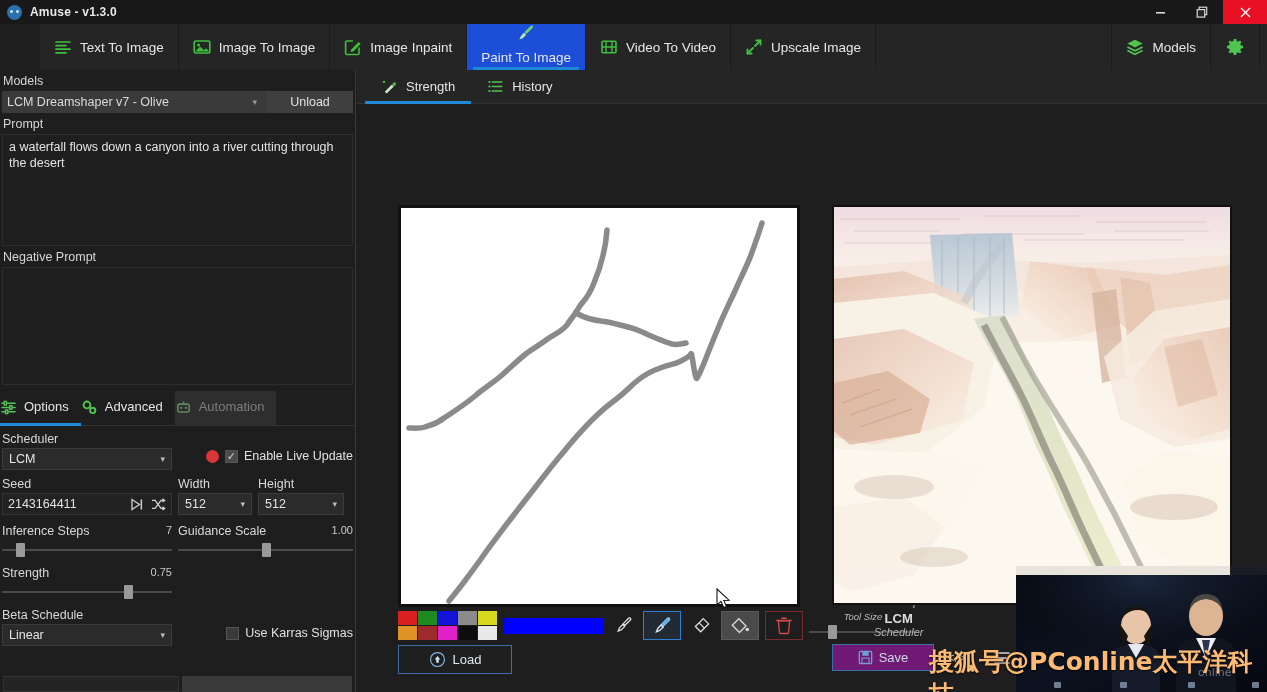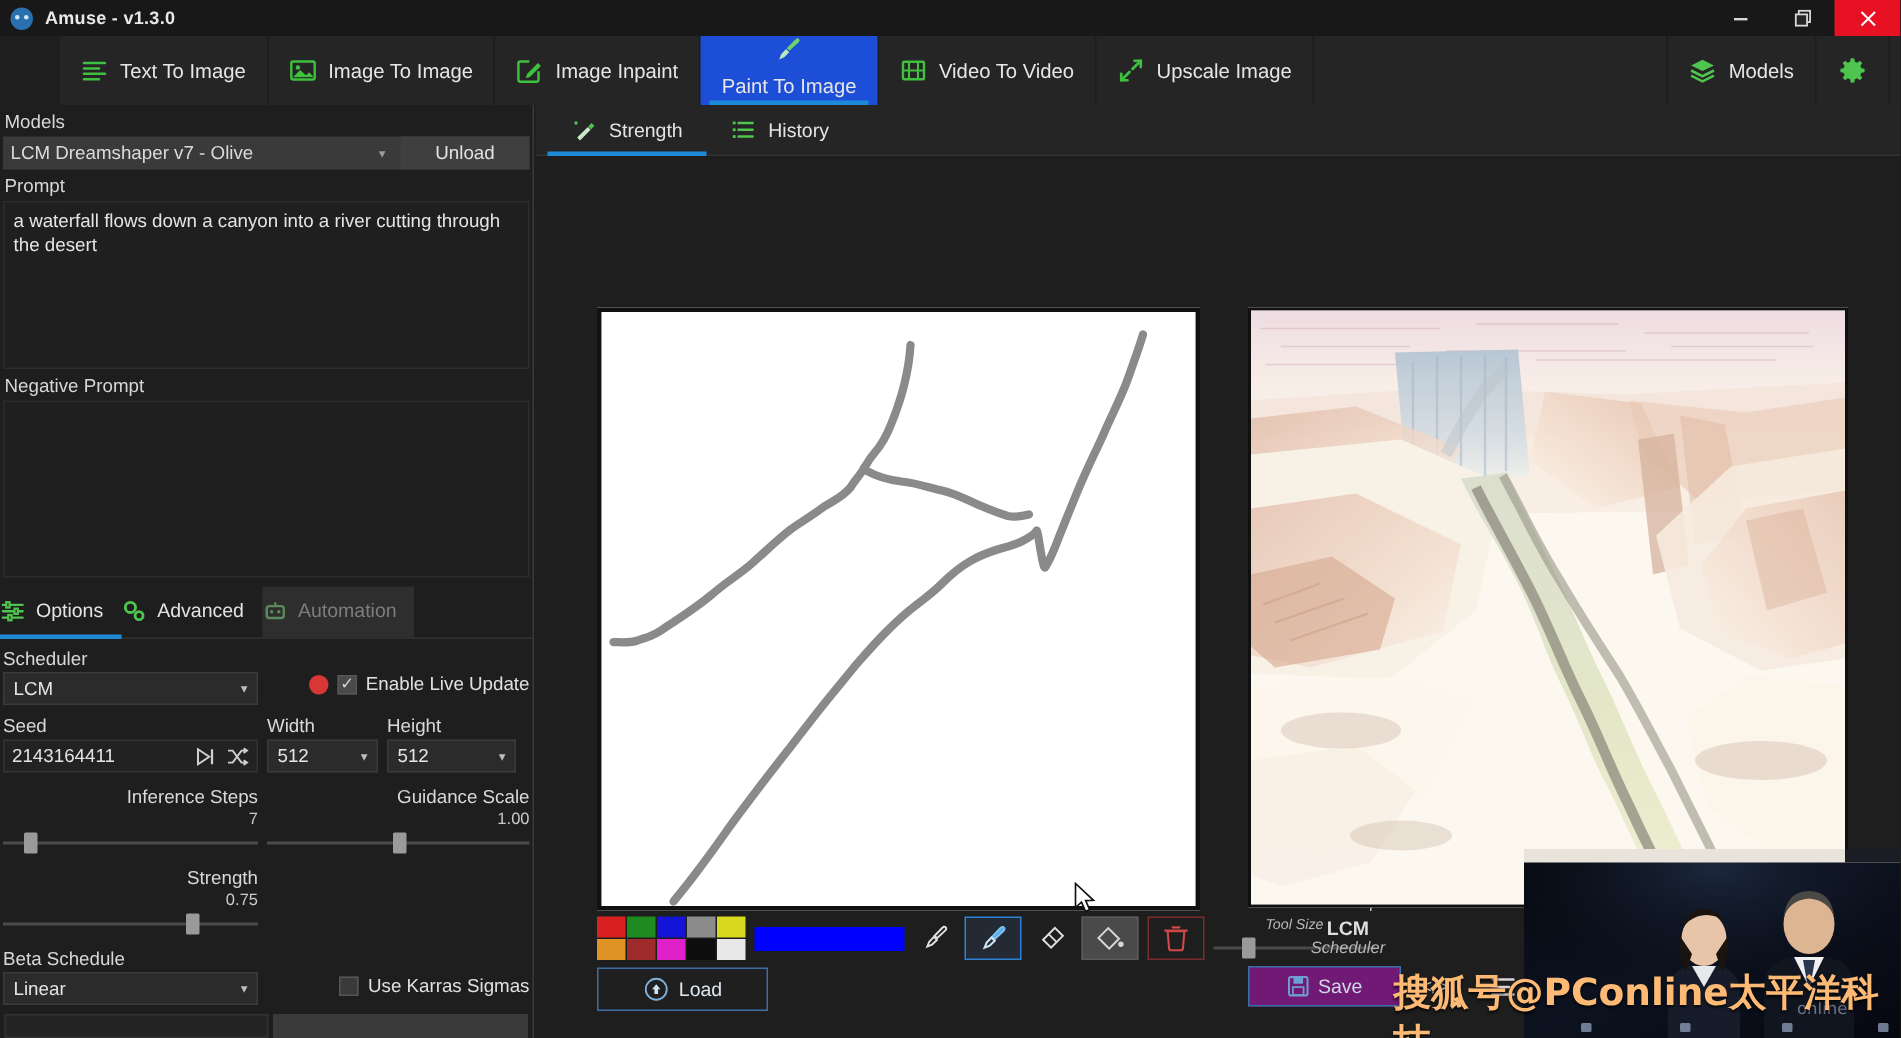--- a/index.html
+++ b/index.html
@@ -109,21 +109,21 @@
   .chk {
     width:13px; height:13px; background:#3a3a3a; border:1px solid #555;
     display:inline-flex; align-items:center; justify-content:center; flex:none;
   }
   .chk.on { background:#4a4a4a; }
   .chk.on::after { content:"✓"; color:#d2d2d2; font-size:11px; line-height:1; }
   .rec-dot { width:13px;height:13px;border-radius:50%;background:#d93636; flex:none; }
   .inline { display:flex; align-items:center; gap:6px;justify-content:flex-end; }
   .inline span.lbl { color:#e0e0e0; font-size:12.5px; }
 
-  .slider-head { display:flex; align-items:flex-end;flex-direction:column; }
+  .slider-head { display:flex; align-items:flex-start; }
   .slider-head .v { margin-left:auto; color:#c9c9c9; font-size:11px; }
   .slider { position:relative; height:14px; margin-top:3px; }
   .slider .track {
     position:absolute; left:0; right:0; top:6px; height:2px; background:#4a4a4a;
   }
   .slider .thumb {
     position:absolute; top:0; width:9px; height:14px; background:#9a9a9a;
     border-radius:1px;
   }
   .seed-icos { display:flex; align-items:center; gap:6px; margin-left:auto; }

